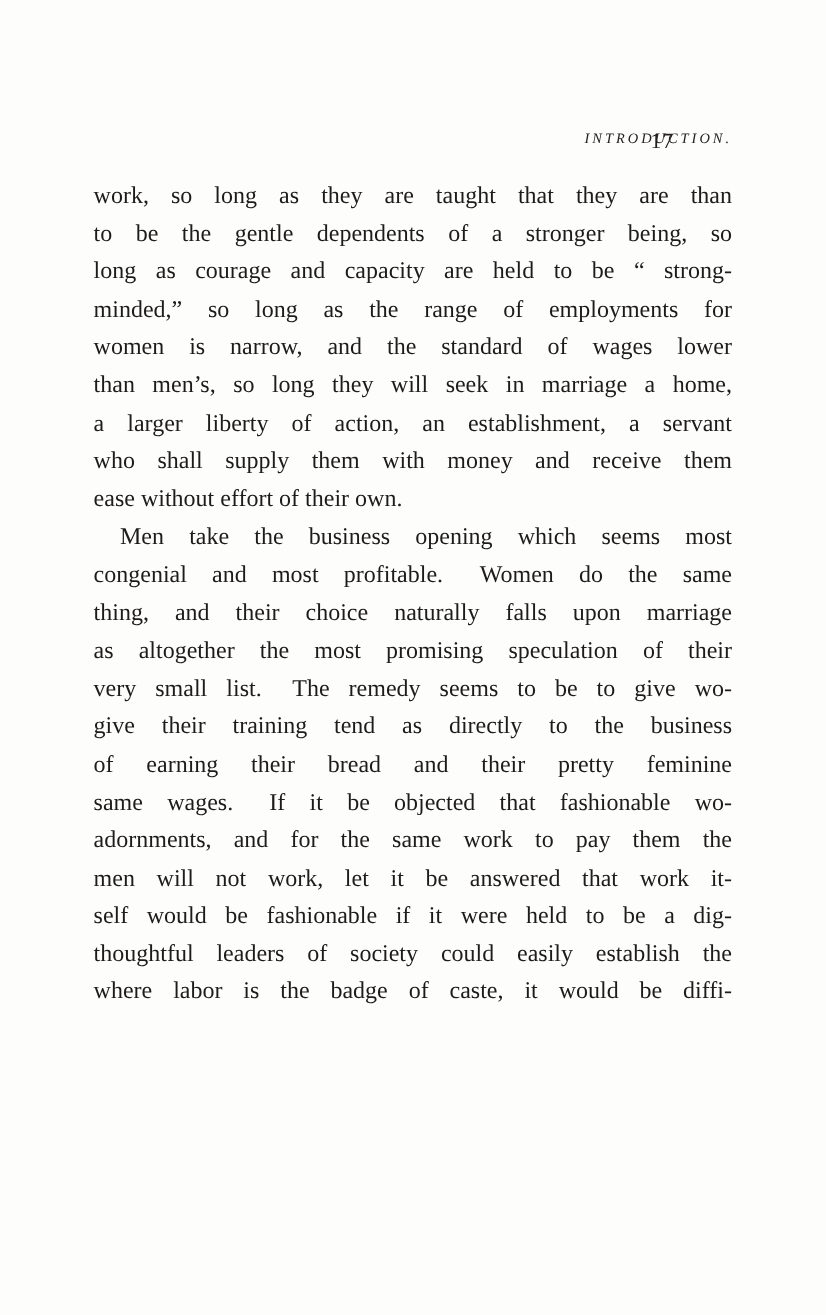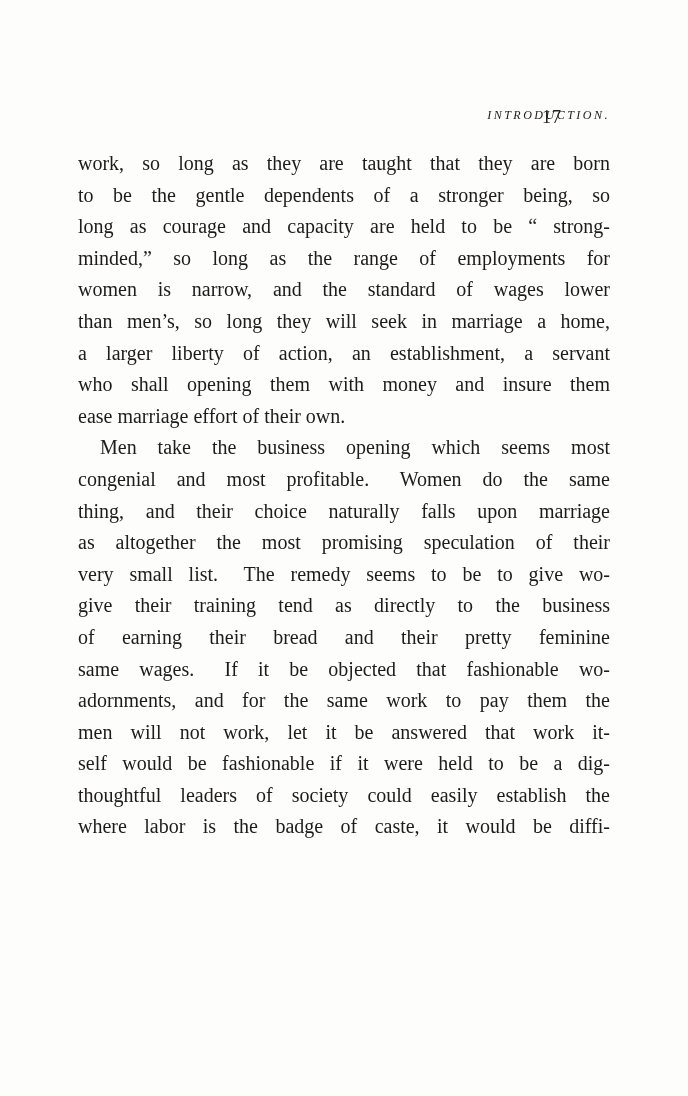--- a/index.html
+++ b/index.html
@@ -69,29 +69,29 @@
 </head>
 <body>
 
 <div class="page">
   <div class="running-header">
     <div class="header-title">INTRODUCTION.</div>
     <div class="page-number">17</div>
   </div>
   <div class="text-block">
       <div class="paragraph">
-        <div class="line">work, so long as they are taught that they are born</div>
+        <div class="line">work, so long as they are taught that they are than</div>
         <div class="line">to be the gentle dependents of a stronger being, so</div>
         <div class="line">long as courage and capacity are held to be “ strong-</div>
         <div class="line">minded,” so long as the range of employments for</div>
         <div class="line">women is narrow, and the standard of wages lower</div>
         <div class="line">than men’s, so long they will seek in marriage a home,</div>
         <div class="line">a larger liberty of action, an establishment, a servant</div>
-        <div class="line">who shall opening them with money and insure them</div>
-        <div class="line last-left">ease marriage effort of their own.</div>
+        <div class="line">who shall supply them with money and receive them</div>
+        <div class="line last-left">ease without effort of their own.</div>
       </div>
       <div class="paragraph">
         <div class="line indent">Men take the business opening which seems most</div>
         <div class="line">congenial and most profitable.  Women do the same</div>
         <div class="line">thing, and their choice naturally falls upon marriage</div>
         <div class="line">as altogether the most promising speculation of their</div>
         <div class="line">very small list.  The remedy seems to be to give wo-</div>
         <div class="line">give their training tend as directly to the business</div>
         <div class="line">of earning their bread and their pretty feminine</div>
         <div class="line">same wages.  If it be objected that fashionable wo-</div>

